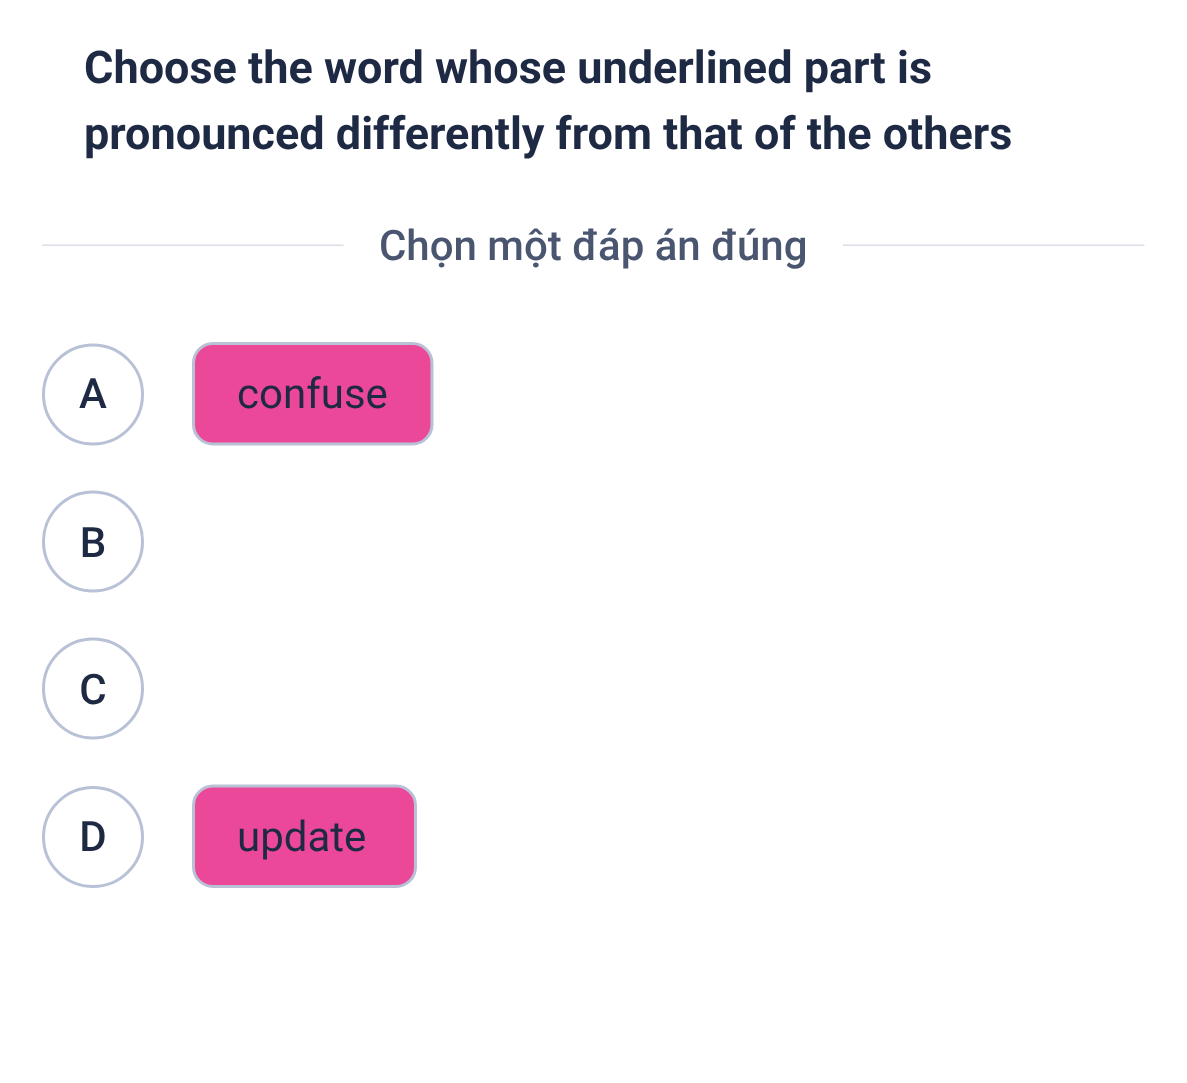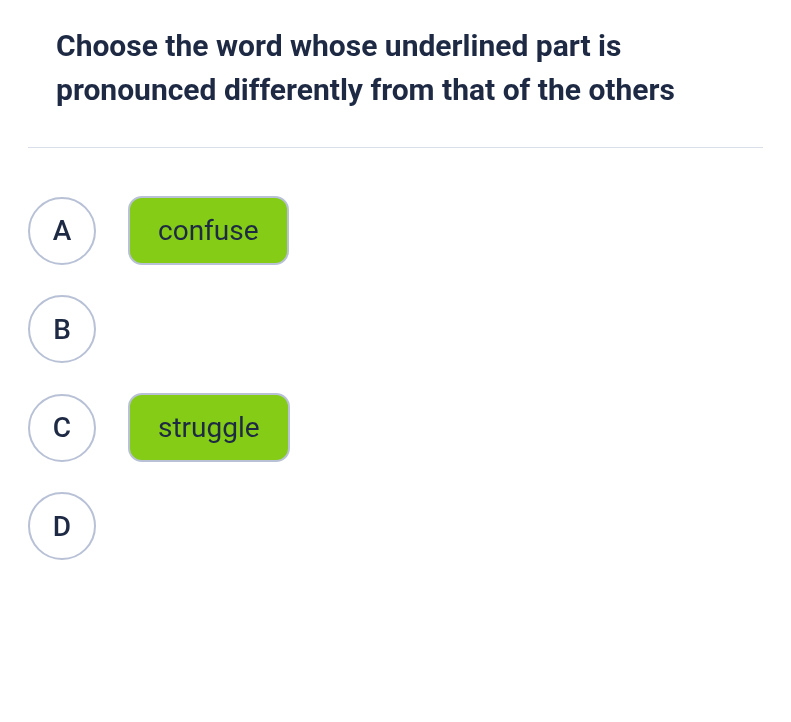--- a/index.html
+++ b/index.html
@@ -65,43 +65,44 @@
       flex-shrink: 0;
     }
     .option-word {
       border: 2px solid #b8c1d6;
       border-radius: 14px;
       padding: 16px 28px;
       font-size: 28px;
       font-weight: 400;
       color: #1e2a44;
       cursor: pointer;
-      background: #84cc16;
+      background: #ec4899;
       min-width: 150px;
       text-align: left;
     }
   </style>
 </head>
 <body>
 
 <div class="question-text">Choose the word whose underlined part is pronounced differently from that of the others</div>
 
 <div class="divider-row">
   <div class="divider-line"></div>
+  <div class="divider-label">Chọn một đáp án đúng</div>
   <div class="divider-line"></div>
 </div>
 
 <div class="options">
   <div class="option-row">
     <div class="option-letter">A</div>
     <div class="option-word">confuse</div>
   </div>
   <div class="option-row">
     <div class="option-letter">B</div>
   </div>
   <div class="option-row">
     <div class="option-letter">C</div>
-    <div class="option-word">struggle</div>
   </div>
   <div class="option-row">
     <div class="option-letter">D</div>
+    <div class="option-word">update</div>
   </div>
 </div>
 
 </body></html>

